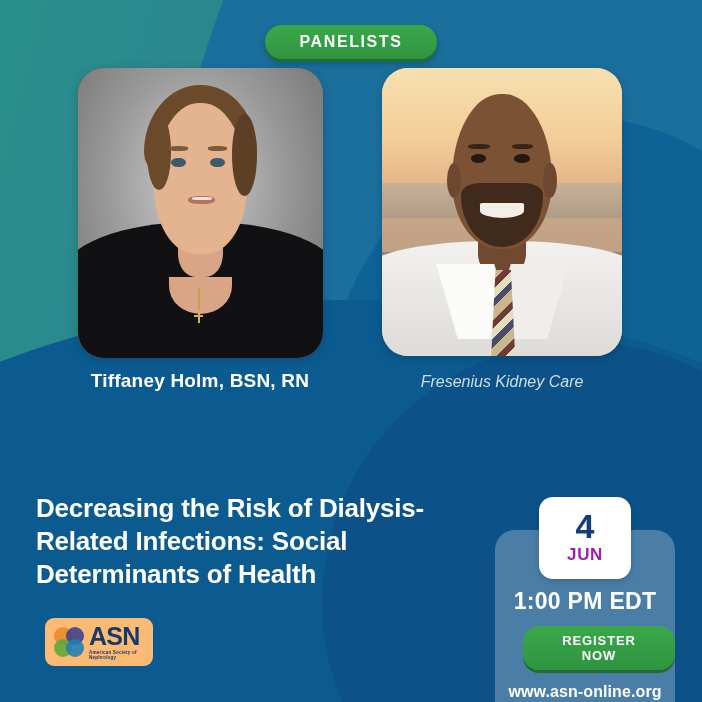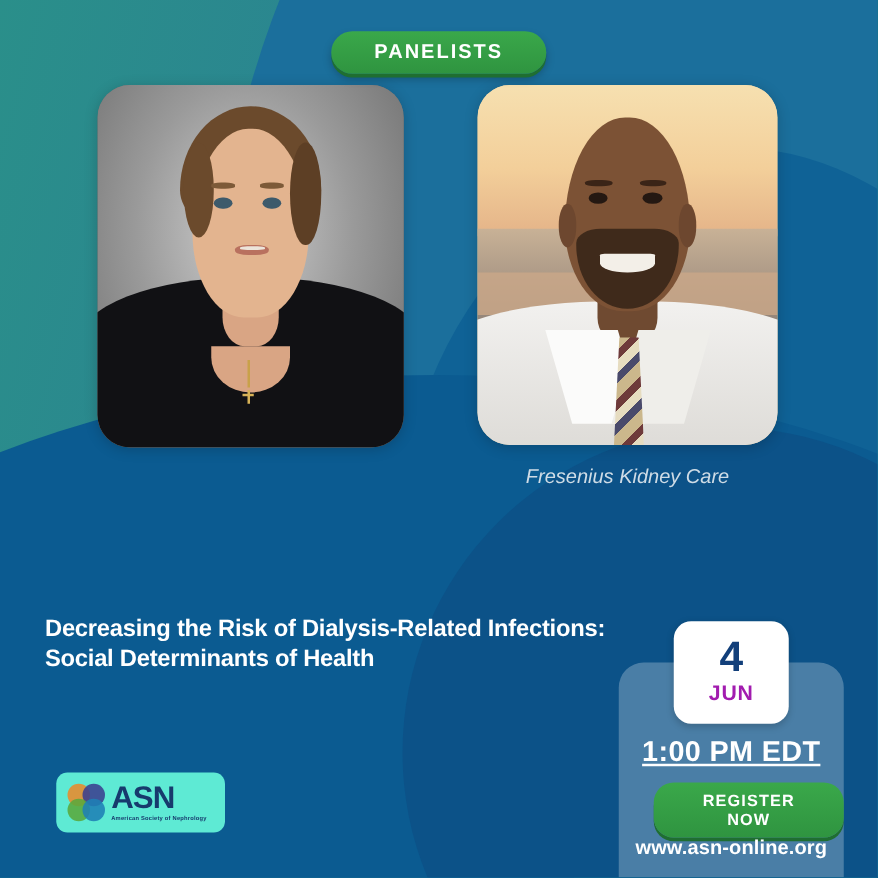--- a/index.html
+++ b/index.html
@@ -101,27 +101,27 @@
   
   .name-block{position:absolute;z-index:6;text-align:center;color:#fff;}
   .name-left{left:50px;top:370px;width:300px;}
   .name-right{left:352px;top:370px;width:300px;}
   .name{font-size:19px;font-weight:bold;letter-spacing:.2px;}
   .org{font-size:16px;font-style:italic;color:#cfdce6;margin-top:3px;}
 
   
   .headline{
     position:absolute;left:36px;top:492px;width:452px;z-index:7;
-    color:#fff;font-size:19px;font-weight:bold;line-height:1.26;letter-spacing:-.2px;
+    color:#fff;font-size:26px;font-weight:bold;line-height:1.26;letter-spacing:-.2px;
   }
 
   
   .asn-logo{
-    position:absolute;left:45px;top:618px;width:135px;height:48px;z-index:7;
-    background:#5eead4;border-radius:9px;display:flex;align-items:center;padding:0 9px;
+    position:absolute;left:45px;top:618px;width:108px;height:48px;z-index:7;
+    background:#fdba74;border-radius:9px;display:flex;align-items:center;padding:0 9px;
   }
   .asn-mark{position:relative;width:30px;height:30px;flex:none;margin-right:5px;}
   .asn-mark i{position:absolute;width:18px;height:18px;border-radius:50%;opacity:.88;}
   .asn-mark i.c1{left:0;top:0;background:#e98a2b;}
   .asn-mark i.c2{right:0;top:0;background:#3b3f8f;}
   .asn-mark i.c3{left:0;bottom:0;background:#5aa83c;}
   .asn-mark i.c4{right:0;bottom:0;background:#1f7fb5;}
   .asn-text{display:flex;flex-direction:column;line-height:1;}
   .asn-word{font-size:25px;font-weight:bold;color:#173a6d;letter-spacing:-.8px;}
   .asn-sub{font-size:4.6px;color:#173a6d;letter-spacing:.18px;margin-top:2px;font-weight:bold;}
@@ -132,27 +132,27 @@
     background:rgba(255,255,255,.26);border-radius:20px 20px 0 0;
     display:flex;flex-direction:column;align-items:center;
   }
   .date-tile{
     position:absolute;left:539px;top:497px;width:92px;height:82px;z-index:8;
     background:#fff;border-radius:14px;display:flex;flex-direction:column;
     align-items:center;justify-content:center;box-shadow:0 2px 6px rgba(0,0,0,.18);
   }
   .date-day{font-size:34px;font-weight:bold;color:#123f7a;line-height:.9;}
   .date-mon{font-size:17px;font-weight:bold;color:#a21caf;letter-spacing:.6px;margin-top:3px;}
-  .card-time{margin-top:58px;color:#fff;font-size:23px;font-weight:bold;letter-spacing:.3px;text-decoration:underline;}
+  .card-time{margin-top:58px;color:#fff;font-size:23px;font-weight:bold;letter-spacing:.3px;}
   .reg-btn{
     margin-top:11px;background:linear-gradient(#3aa84a,#2f9440);color:#fff;
     font-size:13px;font-weight:bold;letter-spacing:.9px;padding:7px 30px;border-radius:16px;
     box-shadow:0 3px 0 #1f6e31;border:none;cursor:pointer;font-family:inherit;margin-left:28px;
   }
-  .card-url{color:#fff;font-size:16px;font-weight:bold;letter-spacing:.1px;}
+  .card-url{margin-top:13px;color:#fff;font-size:16px;font-weight:bold;letter-spacing:.1px;}
 </style>
 </head>
 <body>
 
 <div class="stage">
 
   <div class="bg-base"></div>
   <div class="bg-green-right"></div>
   <div class="bg-blue-topright"></div>
   <div class="bg-blue-mid"></div>
@@ -197,20 +197,21 @@
     <div class="pr-eye l"></div>
     <div class="pr-eye r"></div>
     <div class="pr-beard"></div>
     <div class="pr-smile"></div>
     <div class="pr-collarL"></div>
     <div class="pr-collarR"></div>
     <div class="pr-tie"></div>
   </div>
 
   <div class="name-block name-left">
+    <div class="name">Tiffaney Holm, BSN, RN</div>
   </div>
   <div class="name-block name-right">
     <div class="org">Fresenius Kidney Care</div>
   </div>
 
   <div class="headline">Decreasing the Risk of Dialysis-Related Infections: Social Determinants of Health</div>
 
   <div class="asn-logo">
     <div class="asn-mark">
       <i class="c1"></i>

